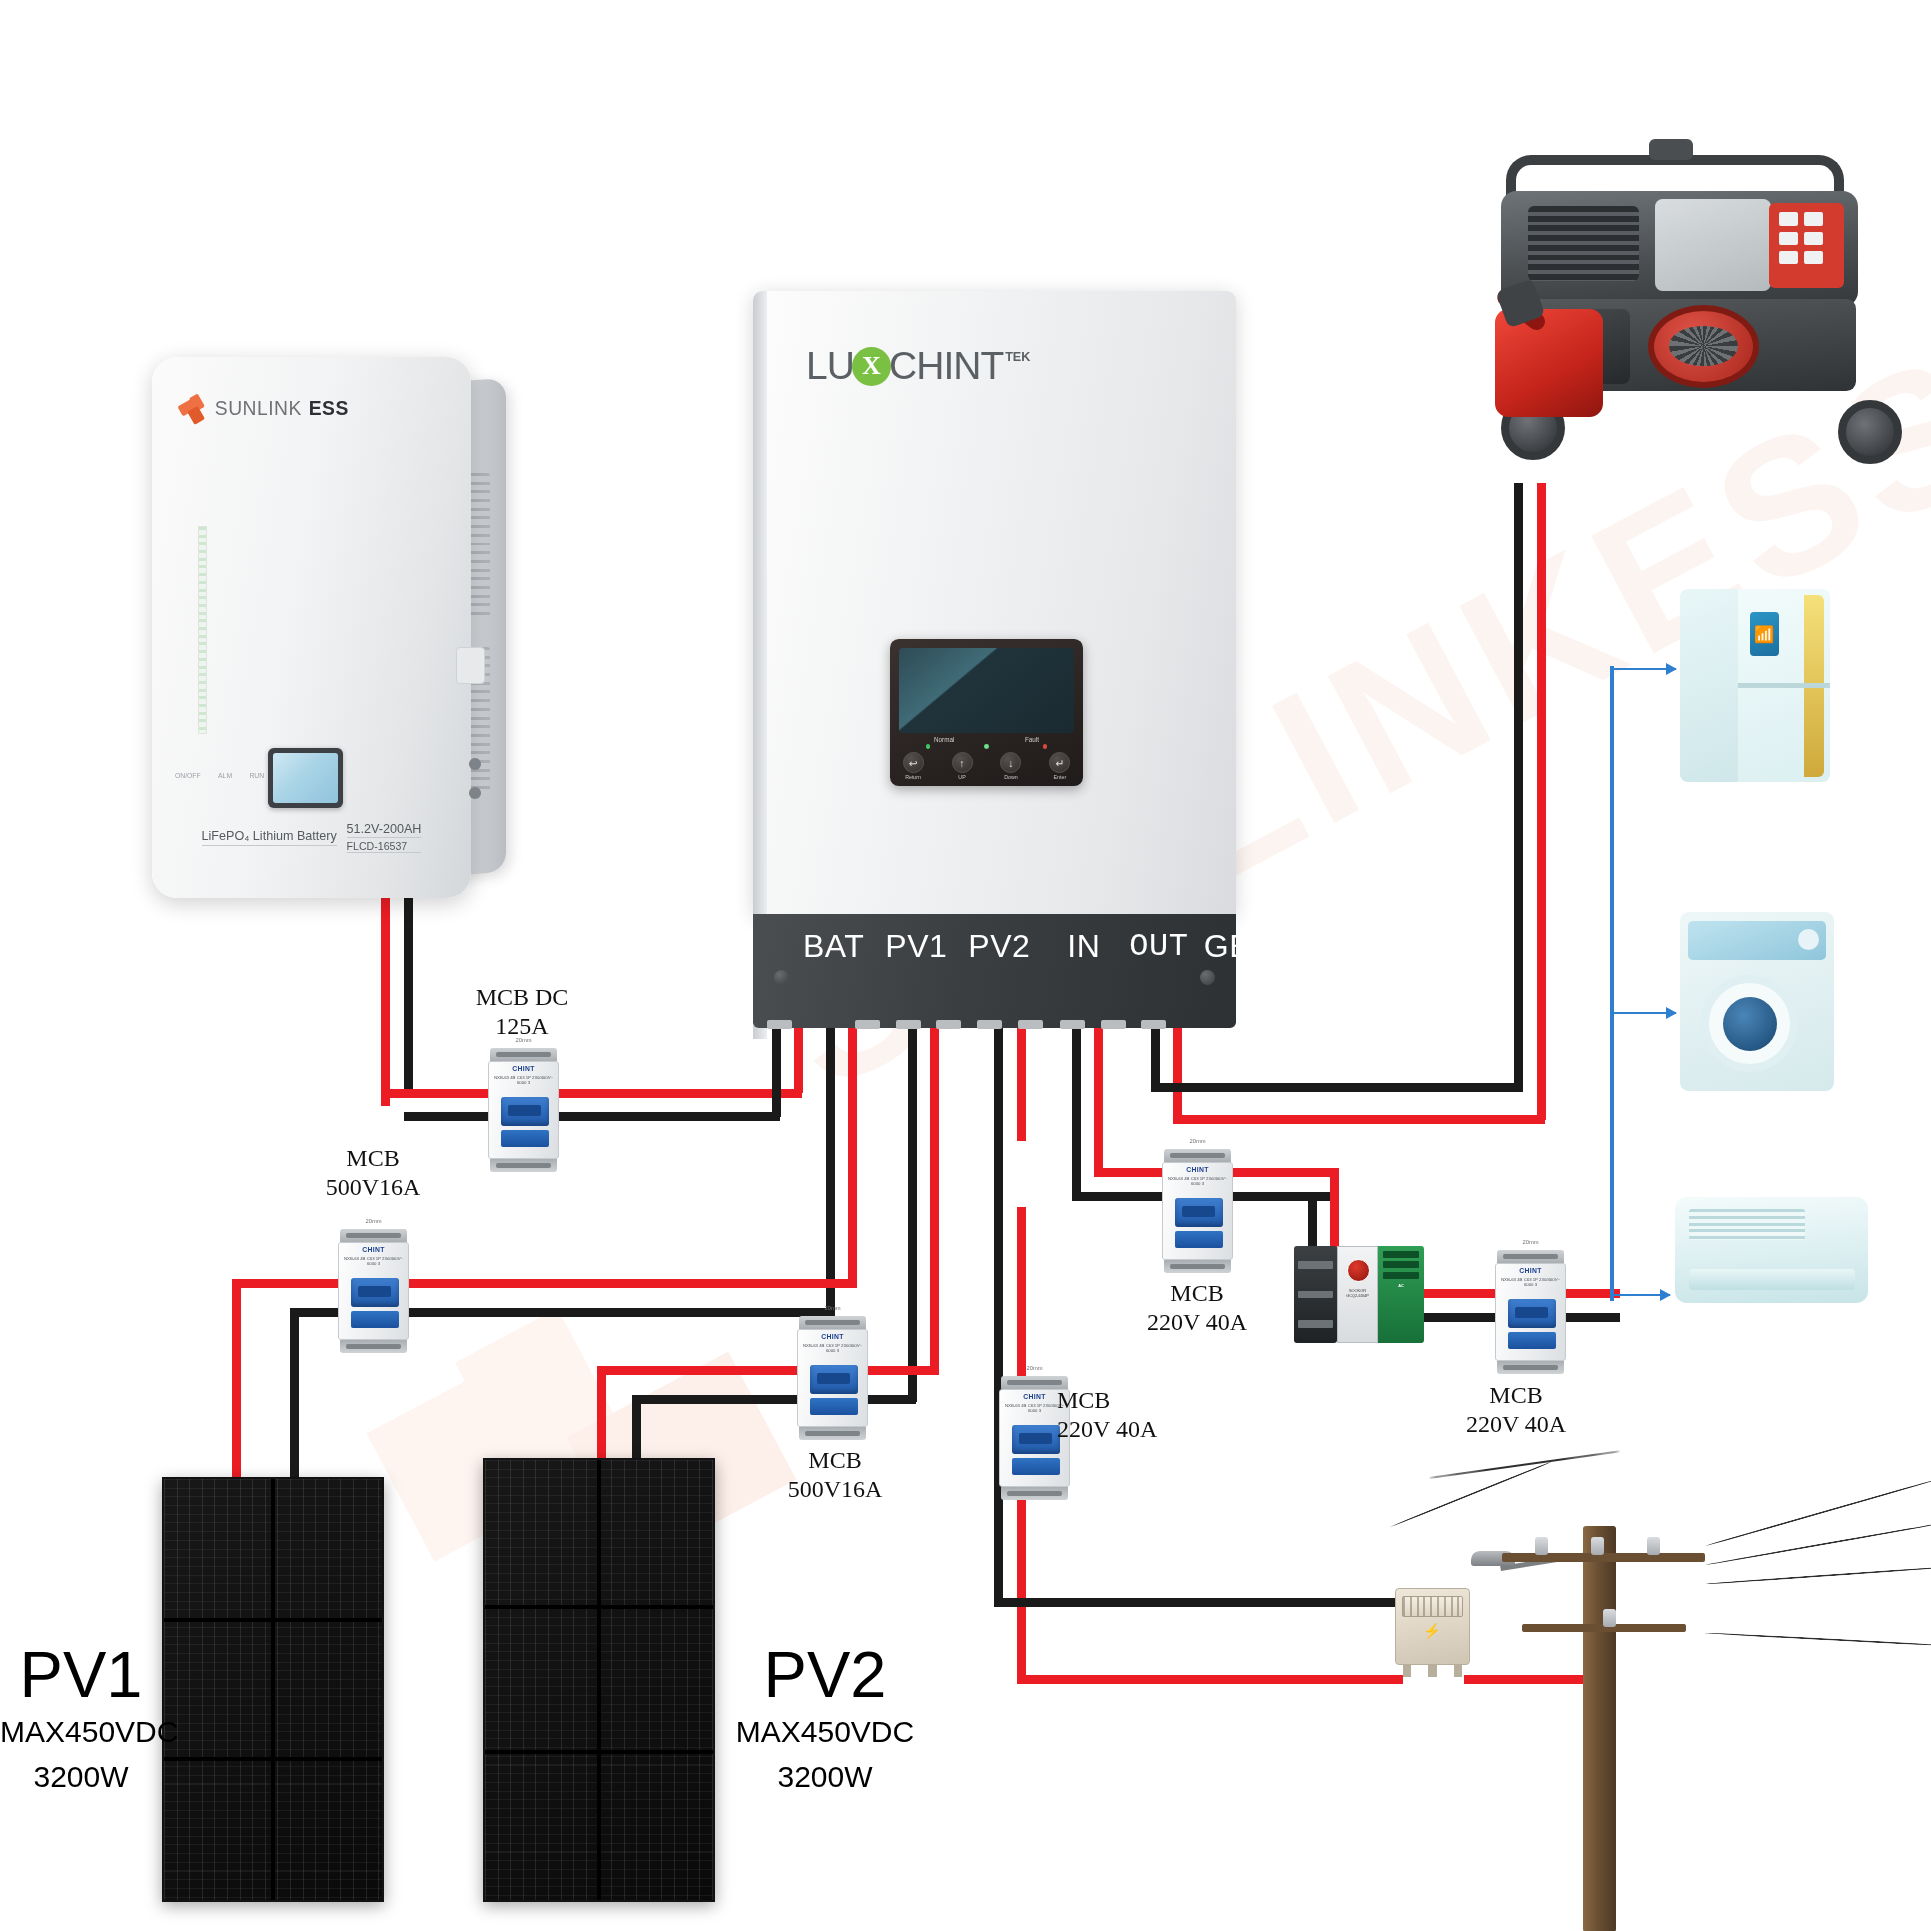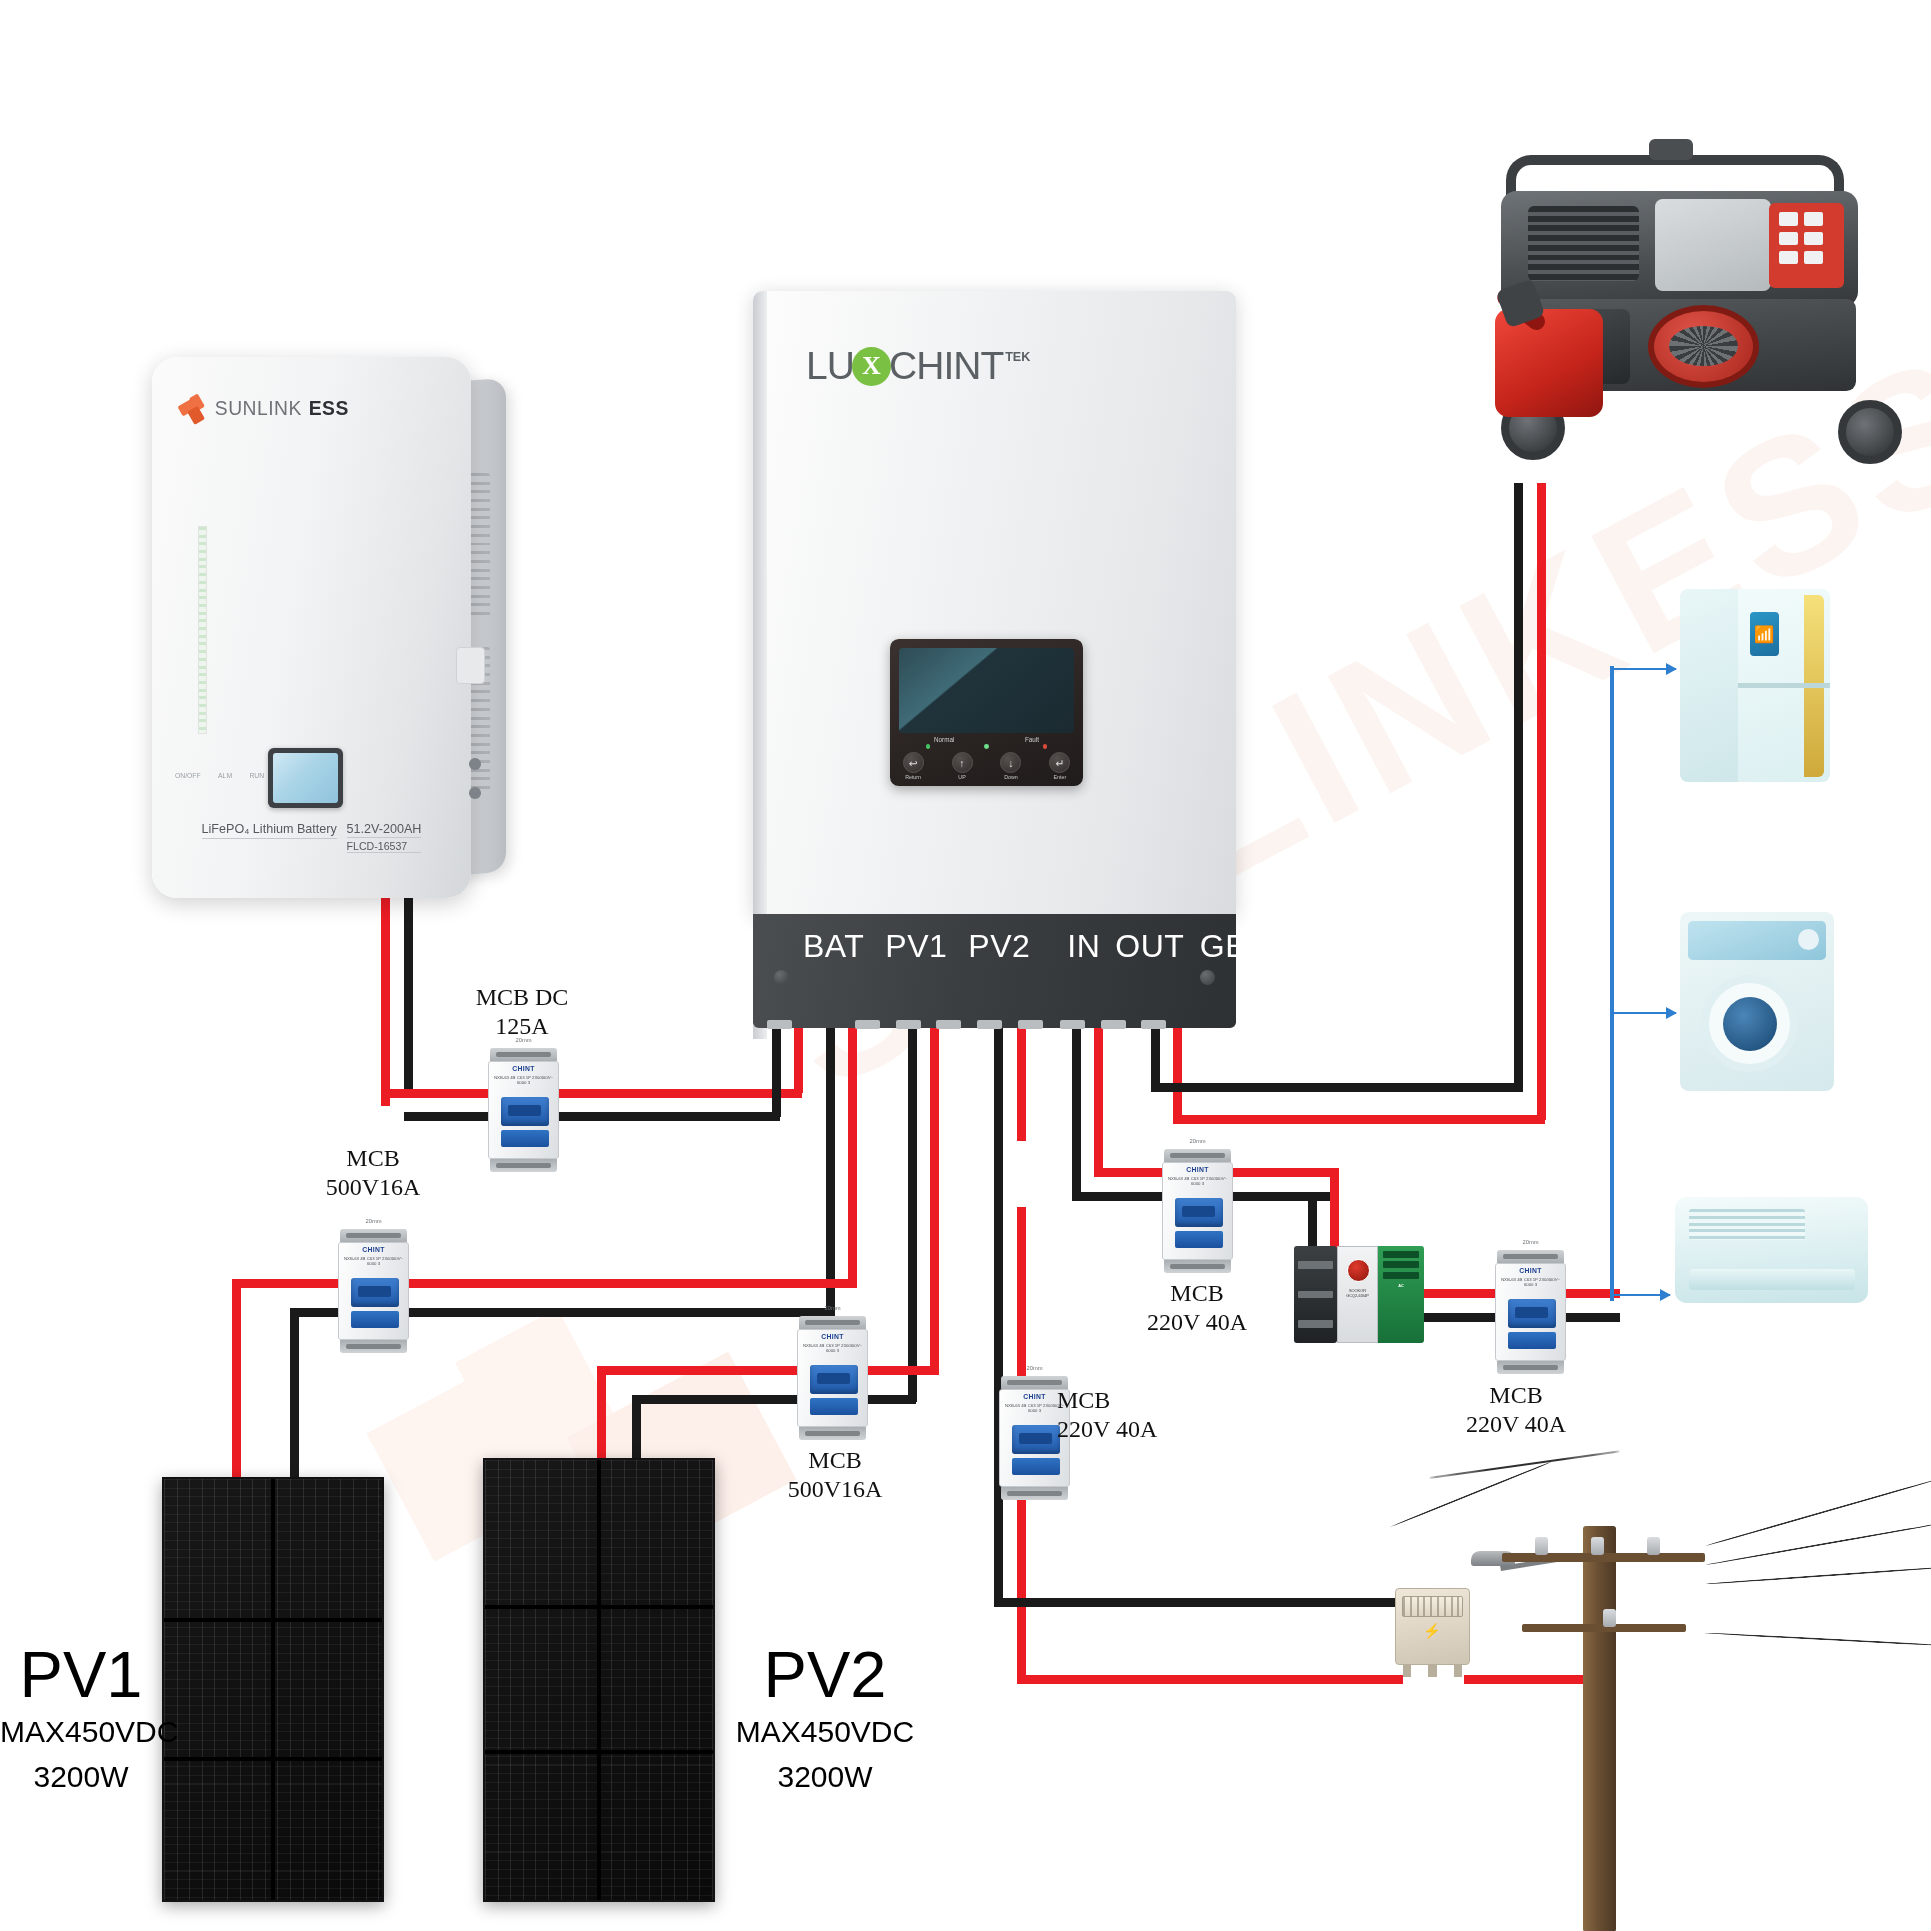--- a/index.html
+++ b/index.html
@@ -53,21 +53,21 @@
      background:repeating-linear-gradient(to bottom,#cfe6cf 0 2.9px,#eef5ee 2.9px 7.7px);
      border:1px solid #dfe4df; }
   .bat-lamps { position:absolute; left:23px; top:415px; width:135px; display:flex; gap:17.4px; }
   .bat-lamps span { font-size:6.8px; color:#9aa0a5; }
   .bat-lcd { position:absolute; left:116px; top:391px; width:75px; height:60px;
     border-radius:5.8px; background:#3d4145; padding:4.8px; box-shadow:0 1.9px 4.8px rgba(0,0,0,.25);}
   .bat-lcd i { display:block; width:100%; height:100%; border-radius:2.9px;
     background:linear-gradient(135deg,#cfe8f4,#a9d4e6 45%,#8fc3dd); }
   .bat-lbl { position:absolute; left:0; right:0; top:465px; text-align:center;
     font-size:12.6px; color:#55595d; font-family:"Liberation Sans",sans-serif; }
-  .bat-lbl .row { display:inline-flex; align-items:flex-start; gap:9.7px; }
+  .bat-lbl .row { display:inline-flex; align-items:center; gap:9.7px; }
   .bat-lbl .l { border-bottom:1px solid #c5c9cd; padding-bottom:1.9px; }
   .bat-lbl .r { text-align:left; }
   .bat-lbl .r div:first-child { border-bottom:1px solid #c5c9cd; padding-bottom:1px; }
   .bat-lbl .r div:last-child { border-bottom:1px solid #c5c9cd; font-size:10.6px; padding-top:1.9px;}
   .bat-port { position:absolute; right:-13.5px; top:290px; width:29px; height:37px;
     background:#e7e9eb; border:1px solid #cfd3d6; border-radius:3.9px; }
   .bat-dot { position:absolute; right:-9.7px; width:11.6px; height:11.6px; border-radius:50%;
     background:#7d8388; }
 
   
@@ -449,21 +449,21 @@
 
     <div class="inv-bot"></div>
     <div class="inv-screw" style="left:21px; top:679px;"></div>
     <div class="inv-screw" style="right:21px; top:679px;"></div>
 
     <div class="ports">
       <span style="margin-left:29px;">BAT</span>
       <span style="margin-left:21px;">PV1</span>
       <span style="margin-left:21px;">PV2</span>
       <span style="margin-left:37px;">IN</span>
-      <span style="margin-left:15px;">OUT</span>
+      <span style="margin-left:29px;font-family:Liberation Mono, monospace;">OUT</span>
       <span style="margin-left:15.4px;">GEN</span>
     </div>
 
     <div class="inv-terms">
       <i style="left:13.5px;"></i>
         <i style="left:102px;"></i>
         <i style="left:143px;"></i>
       <i style="left:183px;"></i>
         <i style="left:224px;"></i>
         <i style="left:265px;"></i>

